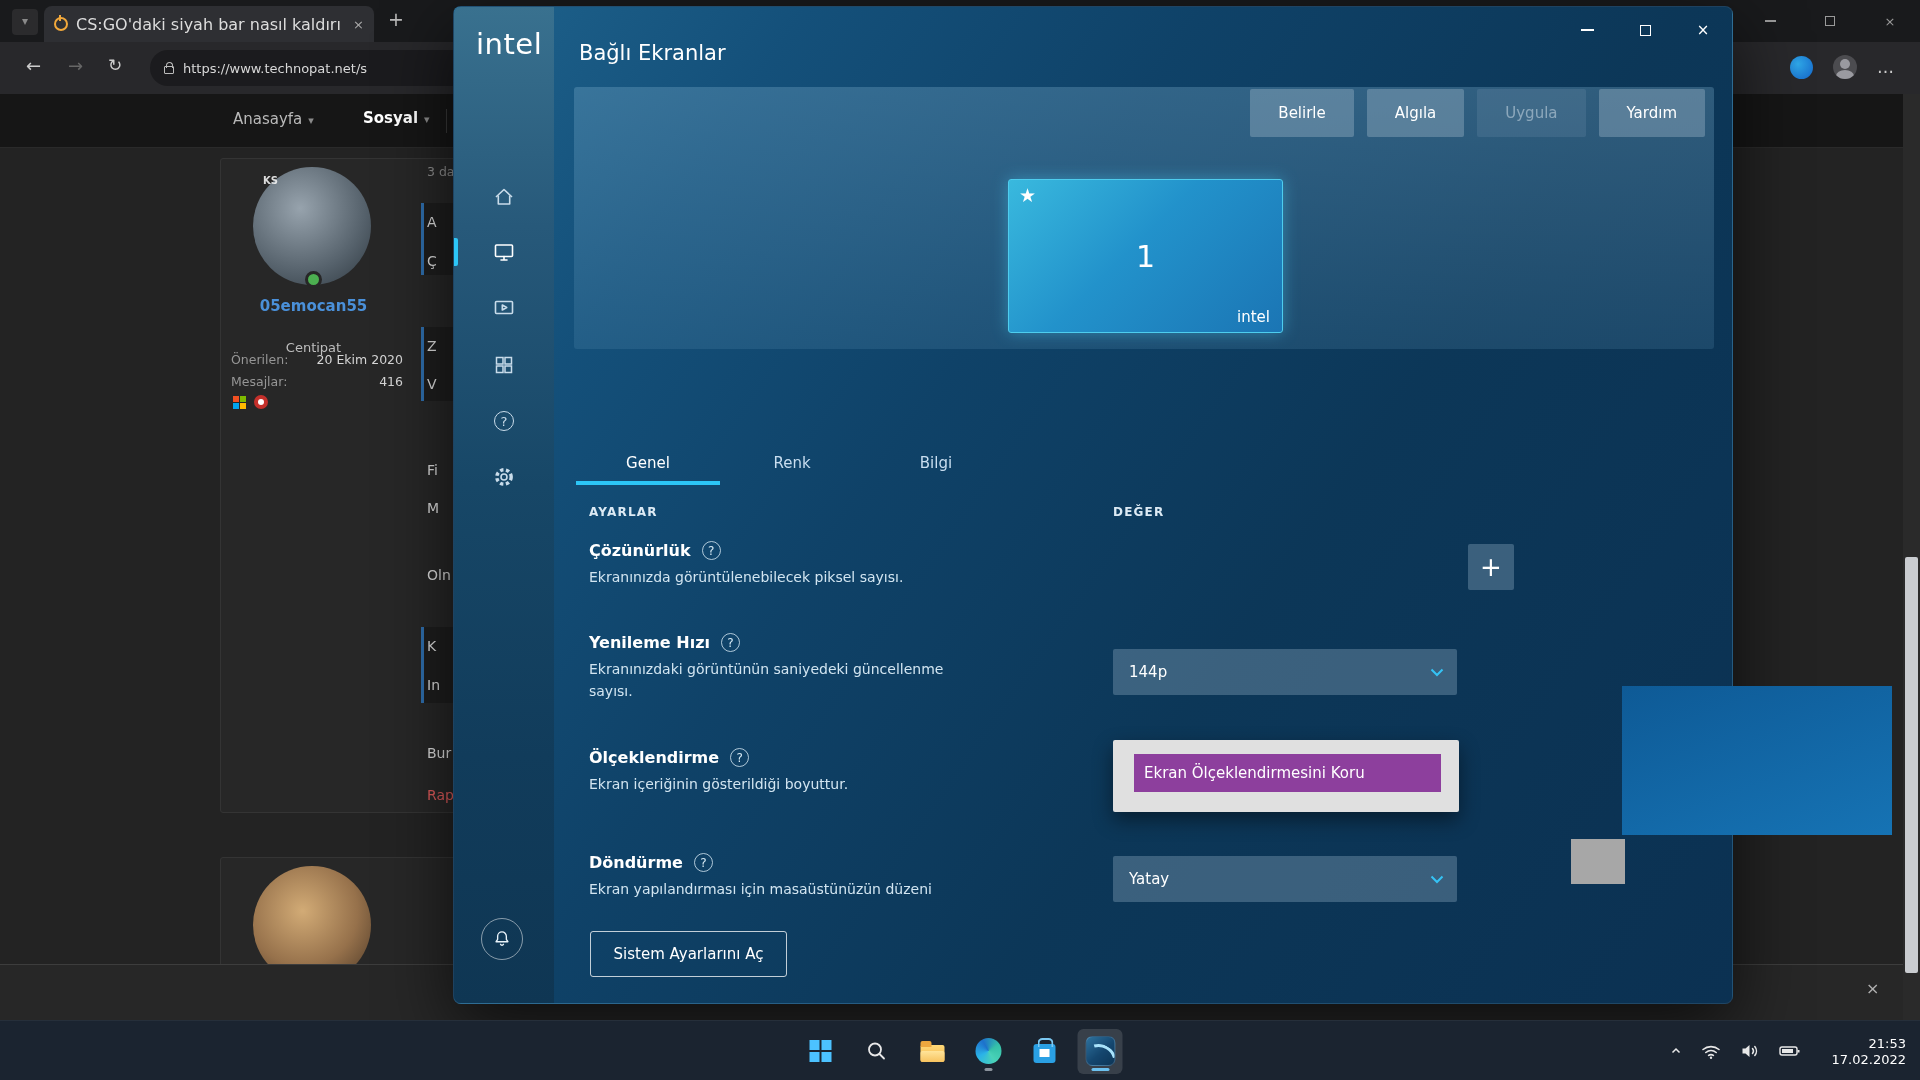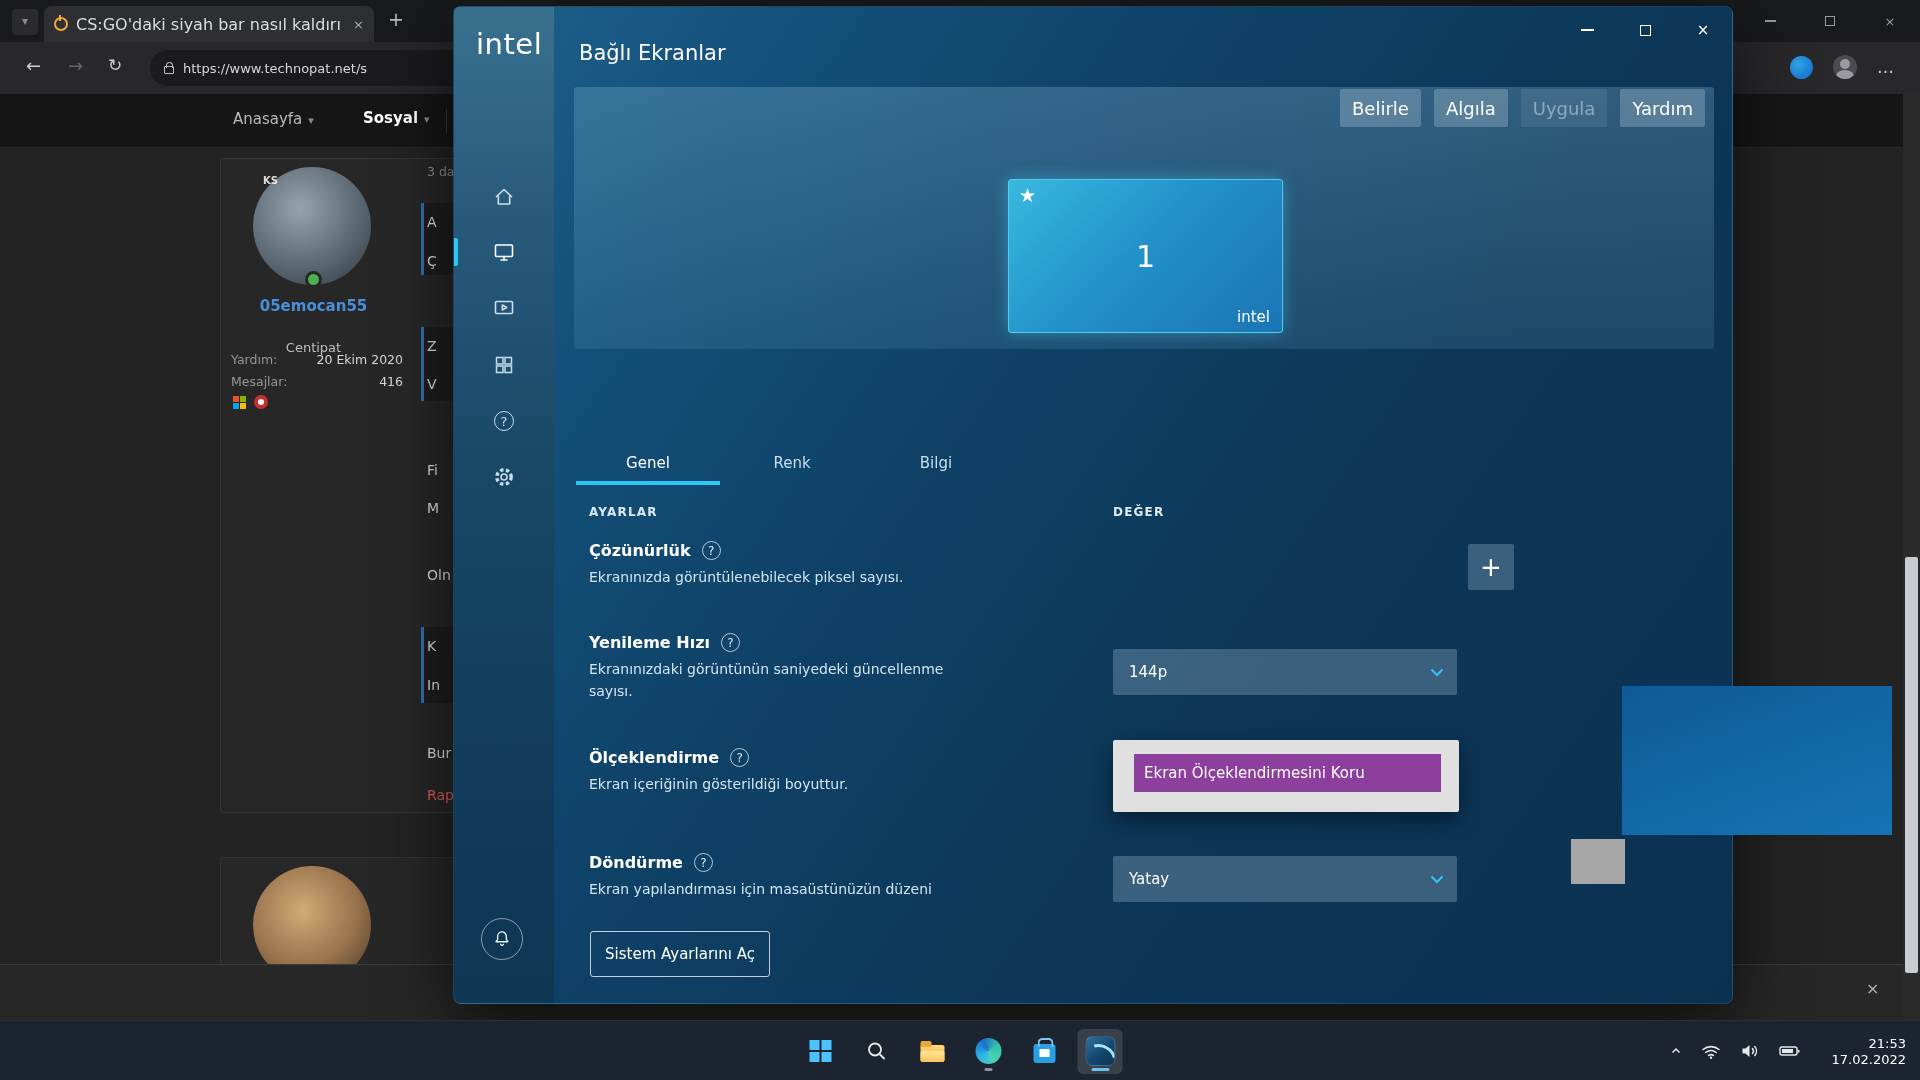--- a/index.html
+++ b/index.html
@@ -90,21 +90,21 @@
 
 .iw-title{position:absolute;left:125px;top:34px;font-size:21px;color:#fff;}
 .iw-controls{position:absolute;right:0;top:0;display:flex;z-index:3;}
 .iw-ctl{width:58px;height:46px;display:flex;align-items:center;justify-content:center;color:#fff;font-size:15px;}
 .ctl-min-bar{width:13px;height:2px;background:#fff;}
 .ctl-max-box{width:11px;height:11px;border:1.5px solid #fff;}
 
 .preview{position:absolute;left:120px;top:80px;width:1140px;height:262px;border-radius:3px;
   background:linear-gradient(180deg,rgba(130,180,210,0.30),rgba(95,150,185,0.20));}
 .actions{position:absolute;right:27px;top:82px;display:flex;gap:13px;z-index:2;}
-.action-btn{height:38px;padding:0 12px;background:rgba(150,176,196,0.42);border-radius:2px;color:#fff;font-size:18px;display:flex;align-items:center;}
+.action-btn{height:48px;padding:0 28px;background:rgba(150,176,196,0.42);border-radius:2px;color:#fff;font-size:15px;display:flex;align-items:center;}
 .action-btn.disabled{background:rgba(150,176,196,0.16);color:rgba(235,245,250,0.45);}
 
 .display-box{position:absolute;left:554px;top:172px;width:275px;height:154px;border:1px solid #4ecdee;border-radius:3px;
   background:linear-gradient(135deg,#39b9de 0%,#2292cb 45%,#1b75b4 100%);
   box-shadow:0 0 16px rgba(70,195,235,0.45);display:flex;align-items:center;justify-content:center;}
 .display-num{font-size:30px;color:#fff;}
 .display-star{position:absolute;left:10px;top:4px;font-size:19px;color:#fff;}
 .display-brand{position:absolute;right:12px;bottom:6px;font-size:15px;color:#fff;}
 
 .tabs{position:absolute;left:122px;top:438px;display:flex;}
@@ -122,21 +122,21 @@
 .help-badge{display:inline-flex;width:19px;height:19px;border:1px solid rgba(214,233,244,0.8);border-radius:50%;color:#d6e9f4;font-size:12px;align-items:center;justify-content:center;margin-left:11px;}
 .setting-desc{margin-top:7px;font-size:14px;color:#d2e5f1;line-height:1.55;}
 .desc-wrap{width:378px;}
 
 .dd{position:absolute;left:659px;width:344px;height:46px;background:rgba(168,196,216,0.30);border-radius:2px;display:flex;align-items:center;padding:0 38px 0 16px;color:#fff;font-size:15px;}
 .dd1{top:537px;} .dd2{top:642px;} .dd4{top:849px;}
 .dd-chev{position:absolute;right:13px;top:19px;}
 .plus-btn{position:absolute;left:1014px;top:537px;width:46px;height:46px;background:rgba(168,196,216,0.30);border-radius:2px;color:#fff;font-size:26px;display:flex;align-items:center;justify-content:center;}
 .scale-outer{position:absolute;left:659px;top:733px;width:346px;height:72px;background:#e0e0e0;border-radius:2px;box-shadow:0 8px 20px rgba(0,0,0,0.45);}
 .scale-inner{position:absolute;left:21px;top:14px;width:307px;height:38px;background:var(--scaling-highlight,#8d3f9d);color:#fff;font-size:15px;line-height:38px;padding-left:10px;white-space:nowrap;}
-.sys-btn{position:absolute;left:136px;top:924px;width:180px;height:46px;border:1px solid rgba(255,255,255,0.75);border-radius:3px;color:#fff;font-size:15px;display:flex;align-items:center;justify-content:center;}
+.sys-btn{position:absolute;left:136px;top:924px;width:197px;height:46px;border:1px solid rgba(255,255,255,0.75);border-radius:3px;color:#fff;font-size:15px;display:flex;align-items:center;justify-content:center;}
 
 
 .taskbar{position:absolute;left:0;top:1020px;width:1920px;height:60px;background:#1b2430;border-top:1px solid rgba(255,255,255,0.05);z-index:30;}
 .tb-center{position:absolute;left:50%;transform:translateX(-50%);top:0;height:60px;display:flex;align-items:center;gap:11px;}
 .tb-item{width:45px;height:45px;border-radius:6px;display:flex;align-items:center;justify-content:center;position:relative;}
 .tb-item.active{background:rgba(255,255,255,0.13);}
 .run-pill{position:absolute;bottom:3px;left:50%;transform:translateX(-50%);height:3px;border-radius:2px;}
 .pill-edge{width:8px;background:#8a929c;}
 .pill-intel{width:18px;background:#6cc1ef;}
 .winlogo{display:grid;grid-template-columns:10px 10px;grid-template-rows:10px 10px;gap:2px;}
@@ -201,21 +201,21 @@
   <div class="content">
 
     <div class="post-card card1">
       <div class="u-avatar">
         <span class="avatar-ks">KS</span>
       </div>
       <span class="online-dot"></span>
       <div class="u-name">05emocan55</div>
       <div class="u-title">Centipat</div>
       <div class="u-row" style="top:193px;">
-        <span class="lab">Yardım:</span>
+        <span class="lab">Önerilen:</span>
         <span class="val">20 Ekim 2020</span>
       </div>
       <div class="u-row" style="top:215px;">
         <span class="lab">Mesajlar:</span>
         <span class="val">416</span>
       </div>
       <div class="u-icons">
         <span class="mslogo">
             <i style="background:#f25022"></i>
             <i style="background:#7fba00"></i>

